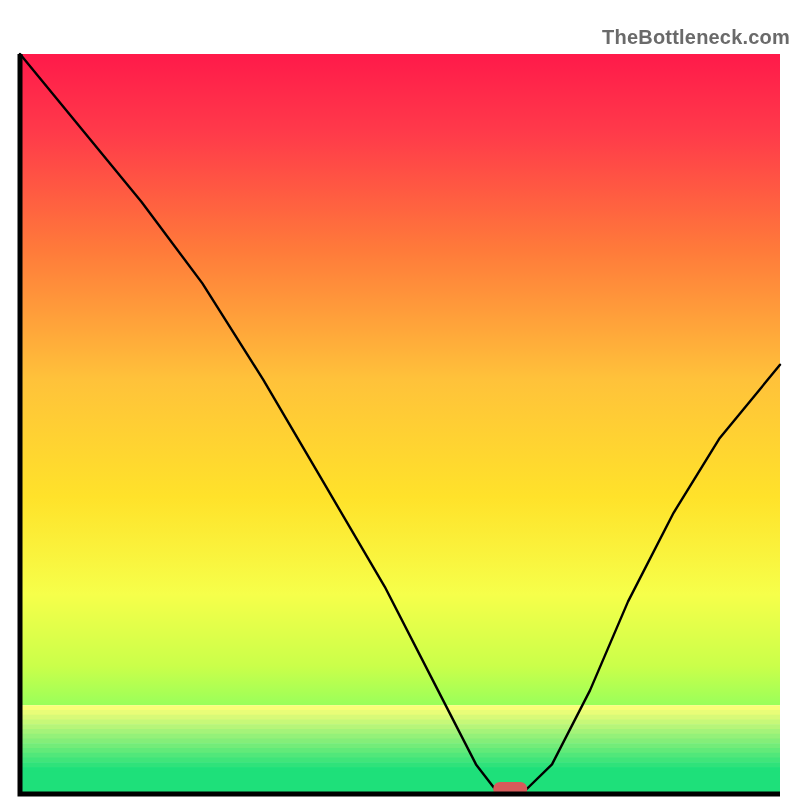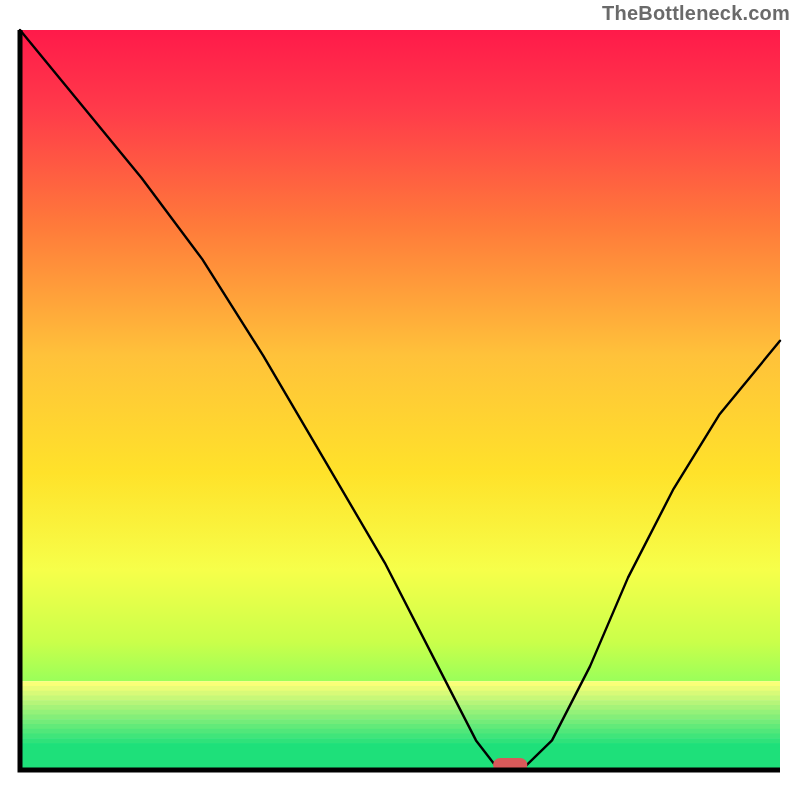--- a/index.html
+++ b/index.html
@@ -7,20 +7,21 @@
     padding: 0;
     width: 800px;
     height: 800px;
     background: #ffffff;
     font-family: Arial, Helvetica, sans-serif;
   }
   .container {
     position: relative;
     width: 800px;
     height: 628px;
+    margin-top: 24px;
   }
   .watermark {
     position: absolute;
     top: 2px;
     right: 10px;
     font-size: 20px;
     font-weight: bold;
     color: #6a6a6a;
     z-index: 10;
     letter-spacing: 0.2px;

